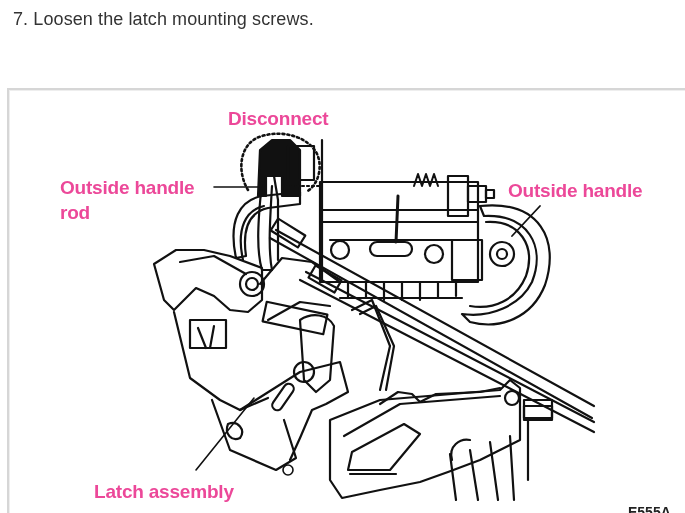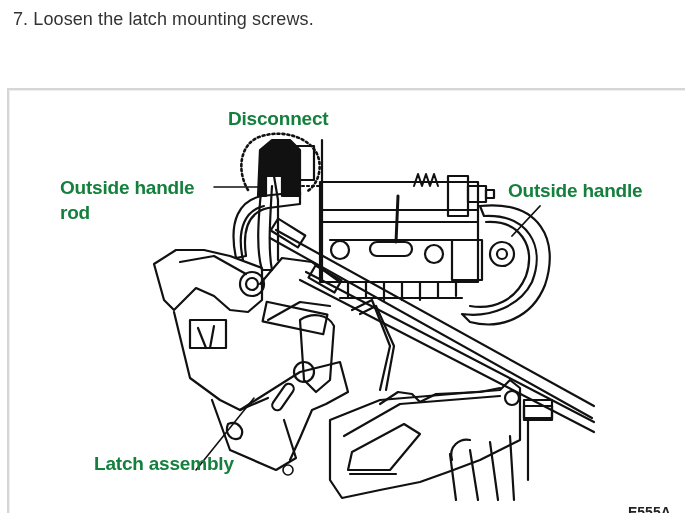--- a/index.html
+++ b/index.html
@@ -11,28 +11,28 @@
   }
   .figure-frame {
     position: absolute; left: 7px; top: 88px; width: 700px; height: 440px;
     border-left: 2px solid #d6d6d6; border-top: 2px solid #d6d6d6;
     box-shadow: inset 1px 1px 0 #eeeeee;
     background: #ffffff;
   }
   .diagram { position: absolute; left: 0; top: 0; }
   .label {
     position: absolute; font-family: "Liberation Sans", sans-serif;
-    font-size: 19px; color: #15803d; font-weight: bold; letter-spacing: -0.2px;
+    font-size: 19px; color: #ec4899; font-weight: bold; letter-spacing: -0.2px;
     line-height: 24px; white-space: nowrap;
   }
   .lbl-disconnect { left: 228px; top: 107px; }
   .lbl-rod { left: 60px; top: 176px; }
   .lbl-rod2 { left: 60px; top: 201px; }
   .lbl-outside { left: 508px; top: 179px; }
-  .lbl-latch { left: 94px; top: 452px; text-align: center; }
+  .lbl-latch { left: 94px; top: 480px; text-align: center; }
   .fig-code { position: absolute; left: 628px; top: 505px; font-size: 14px; font-weight: bold; color: #222; font-family: "Liberation Sans", sans-serif; height: 8px; overflow: hidden; line-height: 14px; }
 </style>
 </head>
 <body>
 
 <div class="step-text">7. Loosen the latch mounting screws.</div>
 
 <div class="figure-frame"></div>
 
 <svg class="diagram" width="685" height="513" viewBox="0 0 685 513" fill="none" stroke="#111" stroke-width="2.2" stroke-linejoin="round" stroke-linecap="round">

